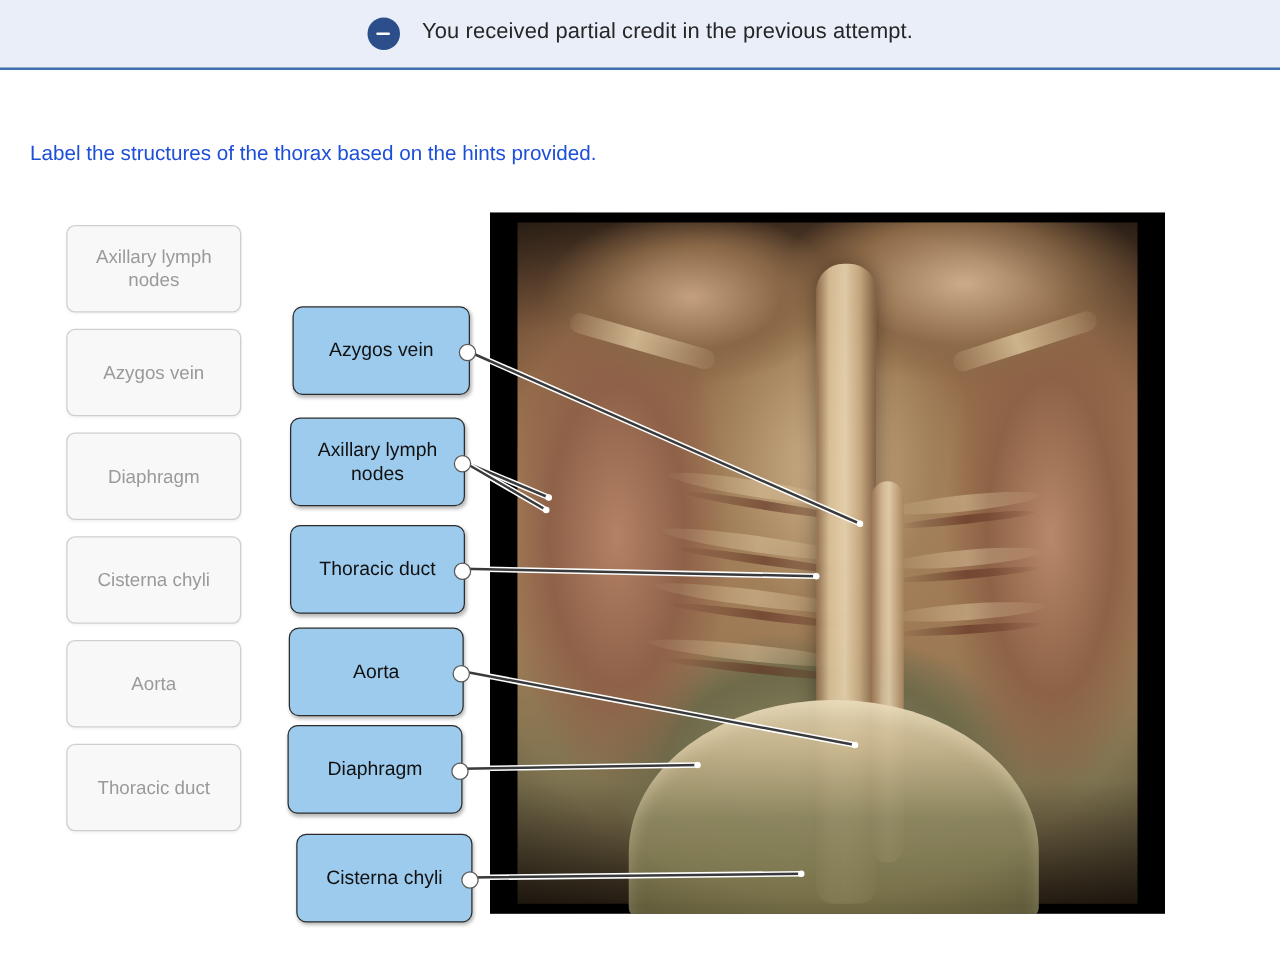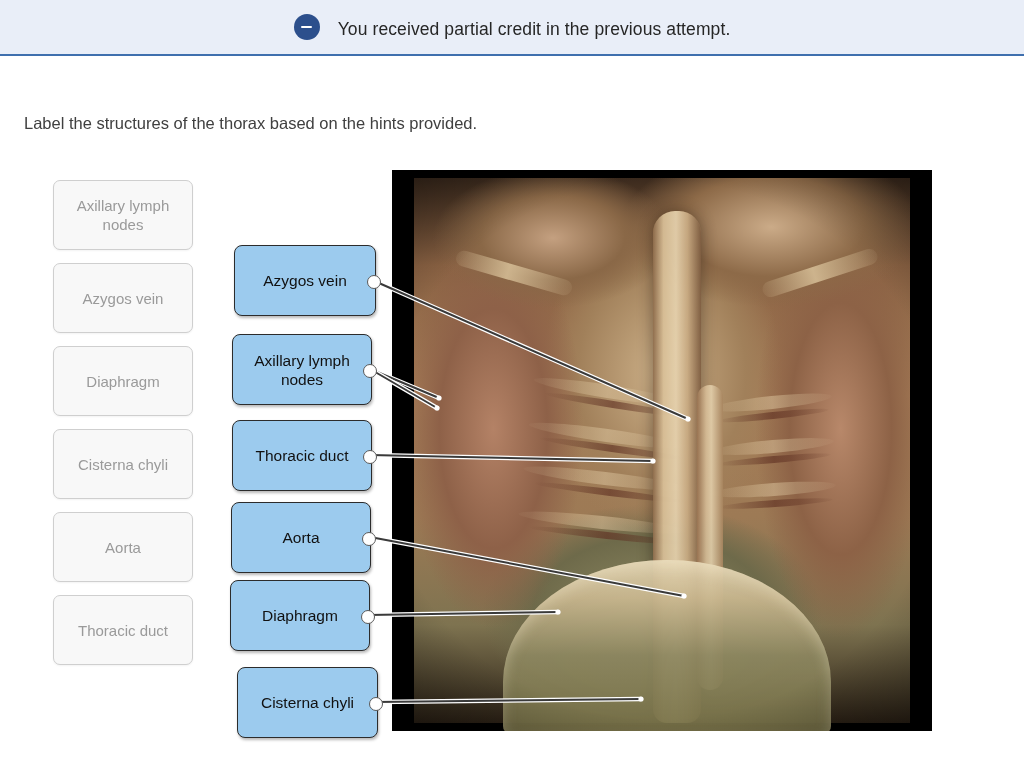--- a/index.html
+++ b/index.html
@@ -23,21 +23,21 @@
     height: 56px;
     background: #e9eef8;
     border-bottom: 2px solid #3f6fae;
     box-sizing: border-box;
     display: flex;
     align-items: center;
     justify-content: center;
   }
   #status-banner .inner {
     display: flex;
-    align-items: flex-end;
+    align-items: flex-start;
     gap: 18px;
   }
   .status-icon {
     width: 26px; height: 26px;
     border-radius: 50%;
     background: #2c4f8c;
     display: flex;
     align-items: center;
     justify-content: center;
     flex: 0 0 auto;
@@ -54,21 +54,21 @@
     letter-spacing: 0.1px;
     white-space: nowrap;
   }
 
   
   #prompt {
     position: absolute;
     left: 24px;
     top: 114px;
     font-size: 16.5px;
-    color: #404040;
+    color: #1d4ed8;
     white-space: nowrap;
   }
 
   
   #word-bank {
     position: absolute;
     left: 53px;
     top: 180px;
     width: 140px;
   }

